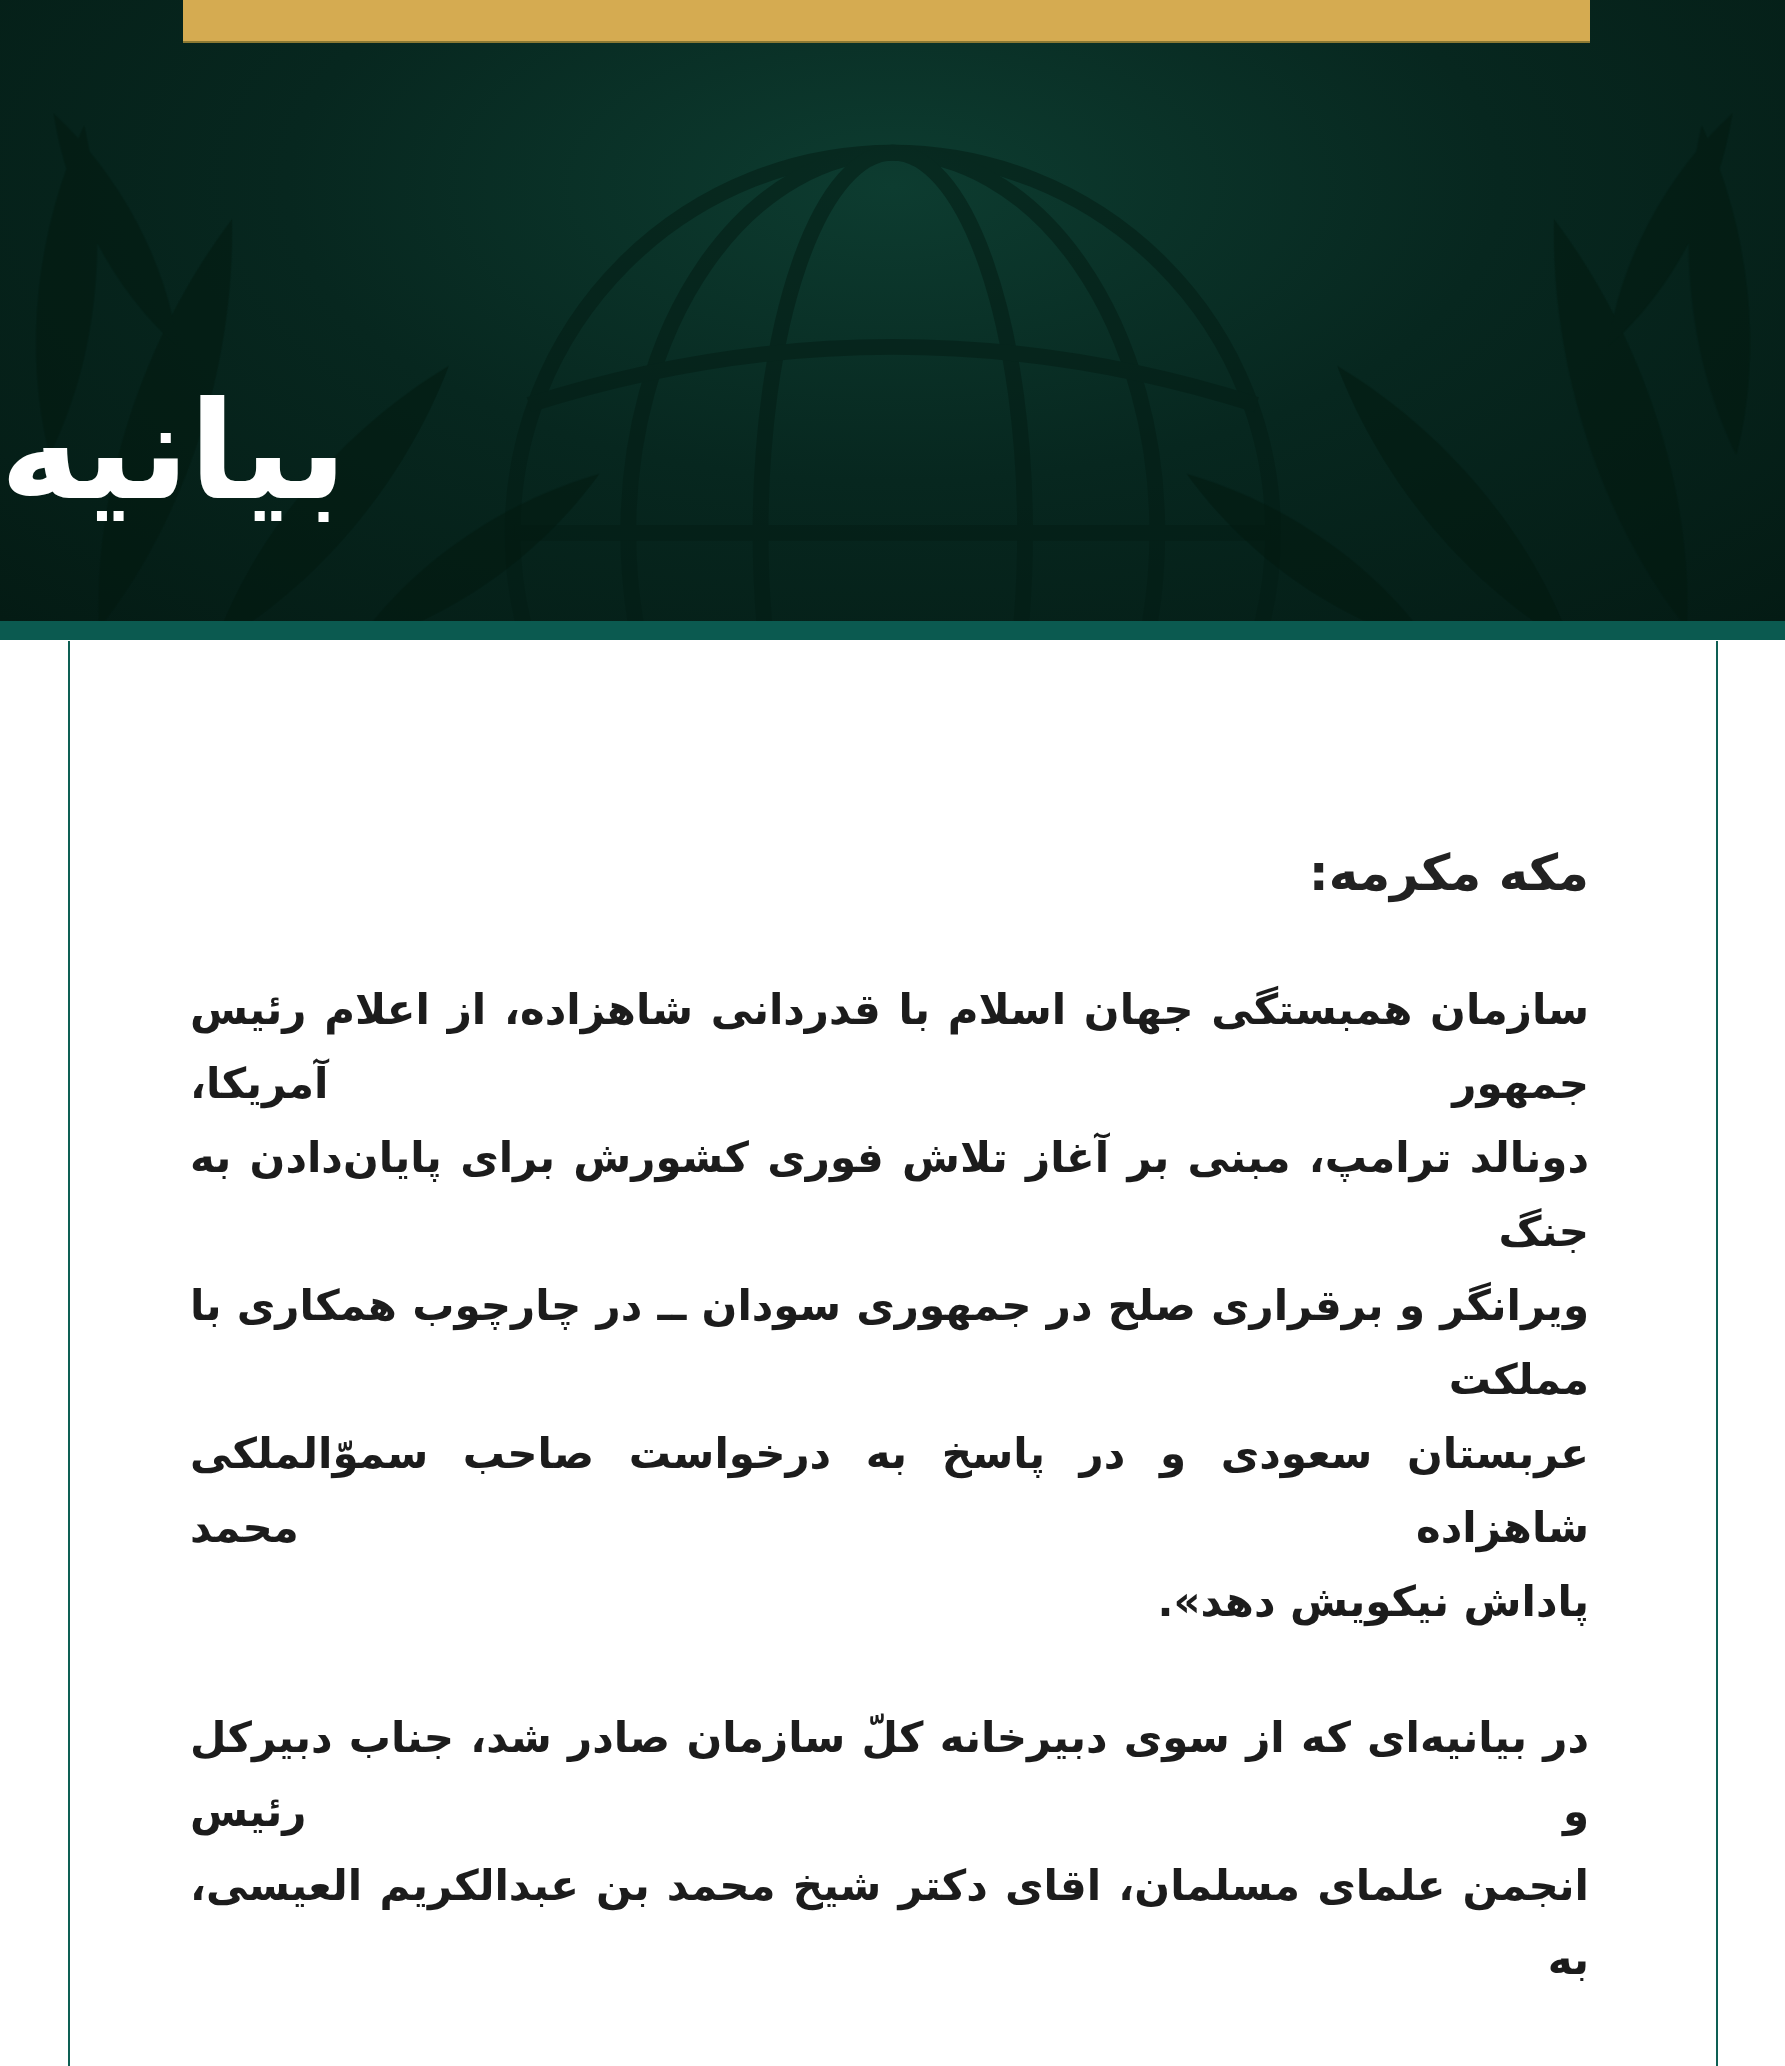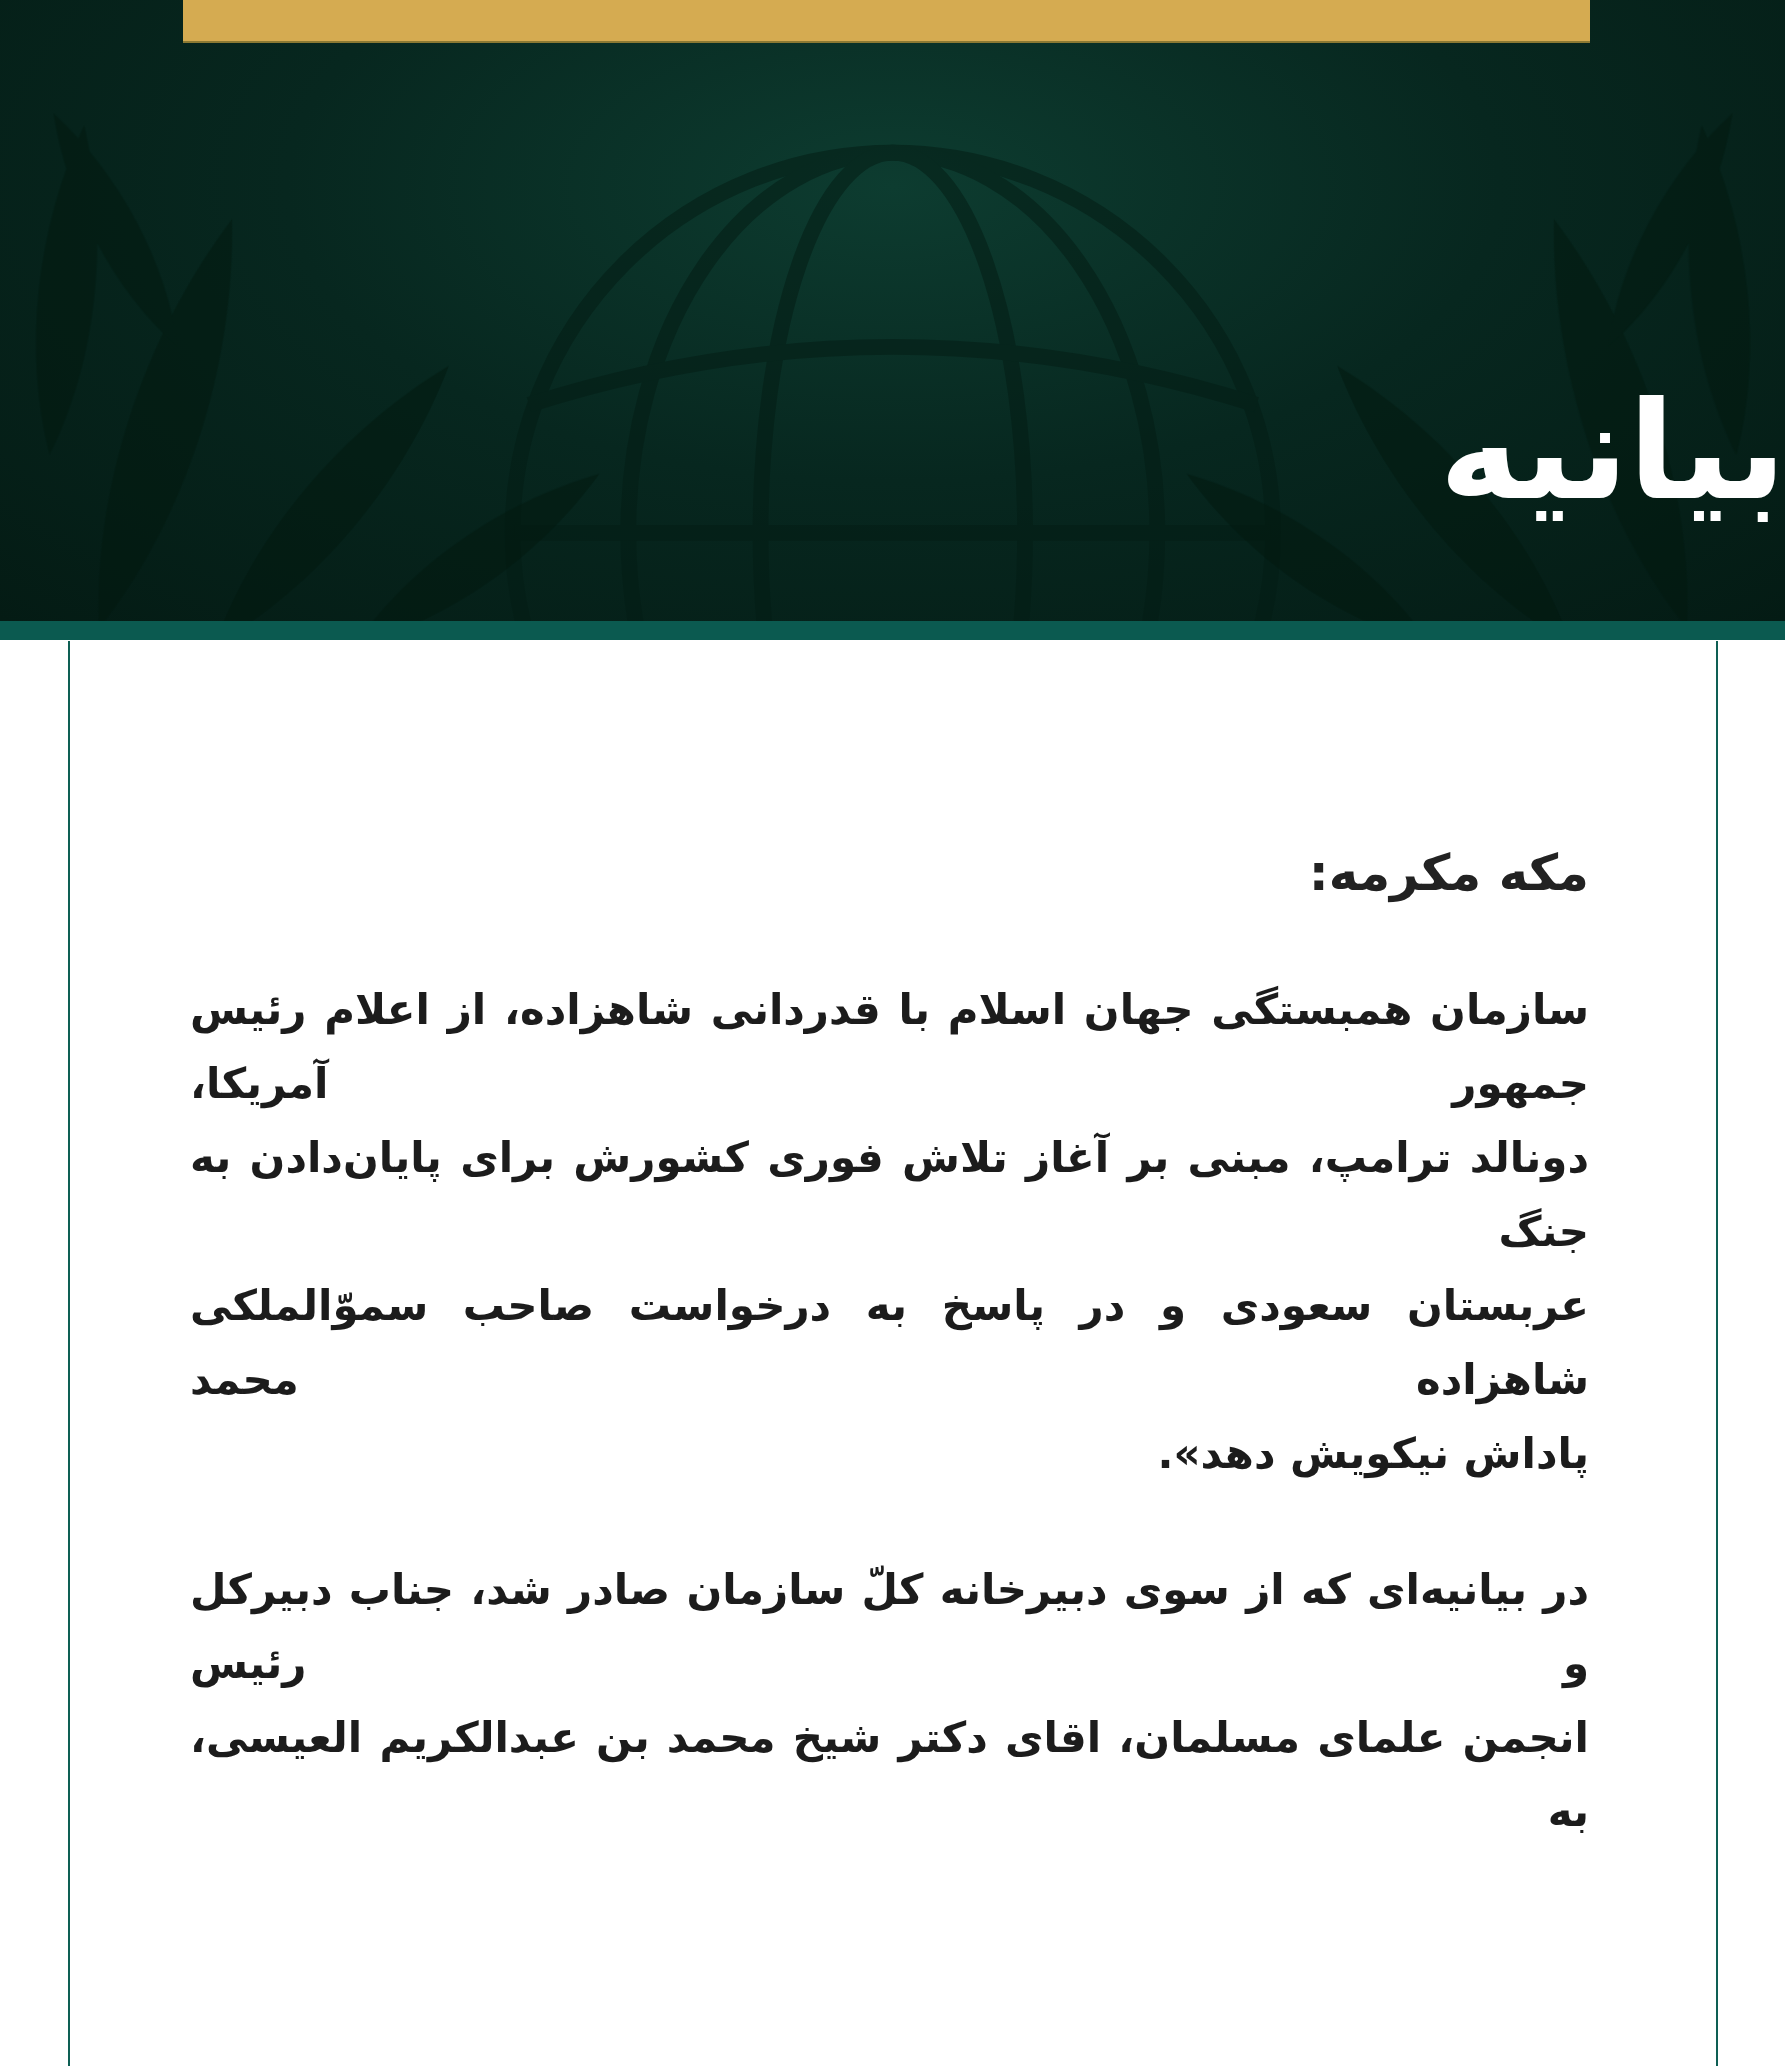--- a/index.html
+++ b/index.html
@@ -16,21 +16,21 @@
     background:radial-gradient(ellipse at 50% 30%, #0d3c30 0%, #07271f 48%, #041b14 100%);
     overflow:hidden;
   }
   .header-art{position:absolute;top:0;left:0;width:100%;height:100%;}
   .gold-bar{
     position:absolute;top:0;left:183px;width:1407px;height:41px;
     background:#d5ab51;border-bottom:2.9px solid #8c7933;
   }
   .doc-title{
     position:absolute;top:353px;left:0;right:0;
-    text-align:right;direction:rtl;
+    text-align:left;direction:rtl;
     color:#ffffff;font-size:136px;font-weight:bold;line-height:1.45;
     z-index:3;
   }
   .teal-strip{
     position:absolute;top:621px;left:0;width:1786px;height:19px;
     background:#0b5a50;
   }
   
   .edge-line{position:absolute;top:641px;bottom:0;width:1.7px;background:#0e5f54;}
   .edge-line.left{left:68px;}
@@ -92,20 +92,21 @@
 
   <div class="edge-line left"></div>
   <div class="edge-line right"></div>
 
   <div class="content">
     <h2 class="dateline">مکه مکرمه:</h2>
     <div>
         <div class="para">
           <div class="ln">سازمان همبستگی جهان اسلام با قدردانی شاهزاده، از اعلام رئیس جمهور آمریکا،</div>
           <div class="ln">دونالد ترامپ، مبنی بر آغاز تلاش فوری کشورش برای پایان‌دادن به جنگ</div>
+          <div class="ln">ویرانگر و برقراری صلح در جمهوری سودان ــ در چارچوب همکاری با مملکت</div>
           <div class="ln">عربستان سعودی و در پاسخ به درخواست صاحب سموّالملکی شاهزاده محمد</div>
           <div class="ln end">پاداش نیکویش دهد».</div>
         </div>
         <div class="para">
           <div class="ln">در بیانیه‌ای که از سوی دبیرخانه کلّ سازمان صادر شد، جناب دبیرکل و رئیس</div>
           <div class="ln">انجمن علمای مسلمان، اقای دکتر شیخ محمد بن عبدالکریم العیسی، به</div>
         </div>
       </div>
   </div>
 

